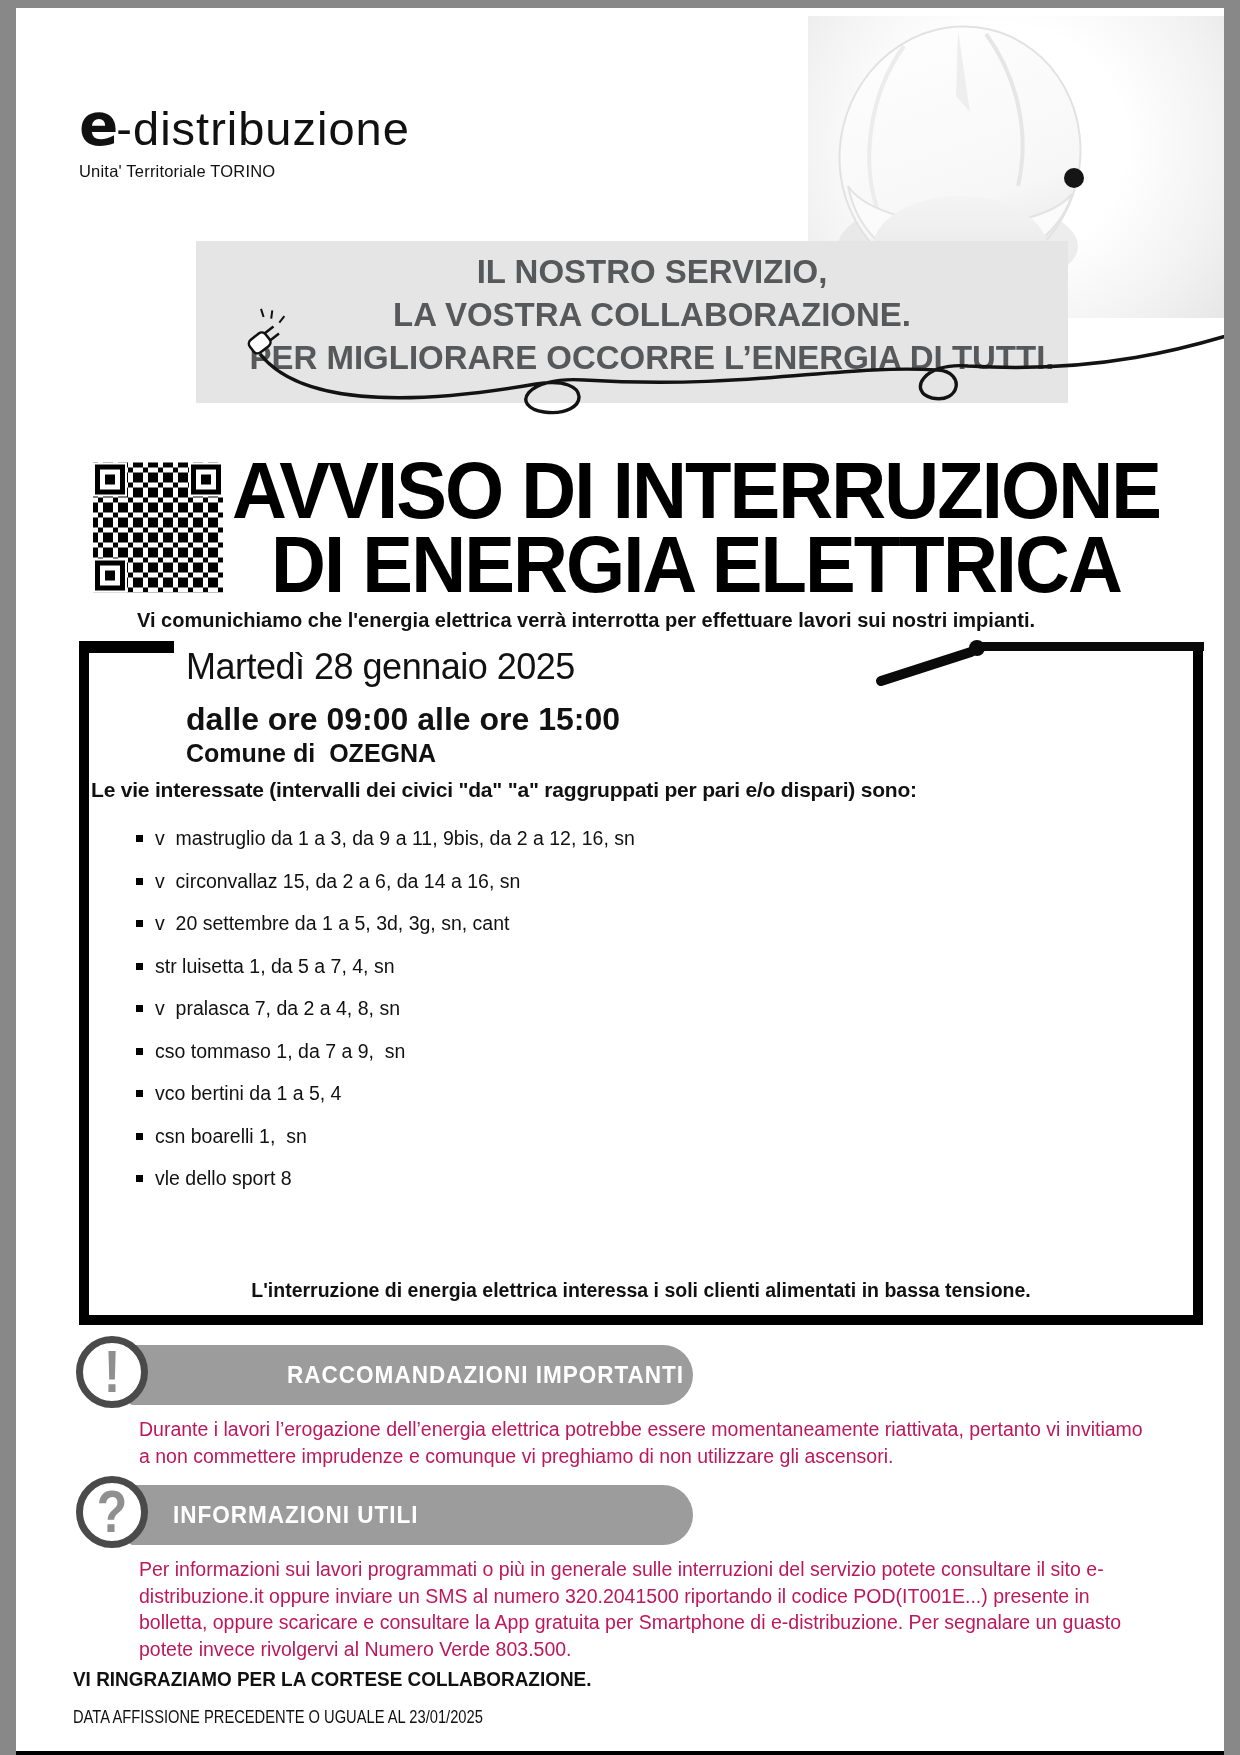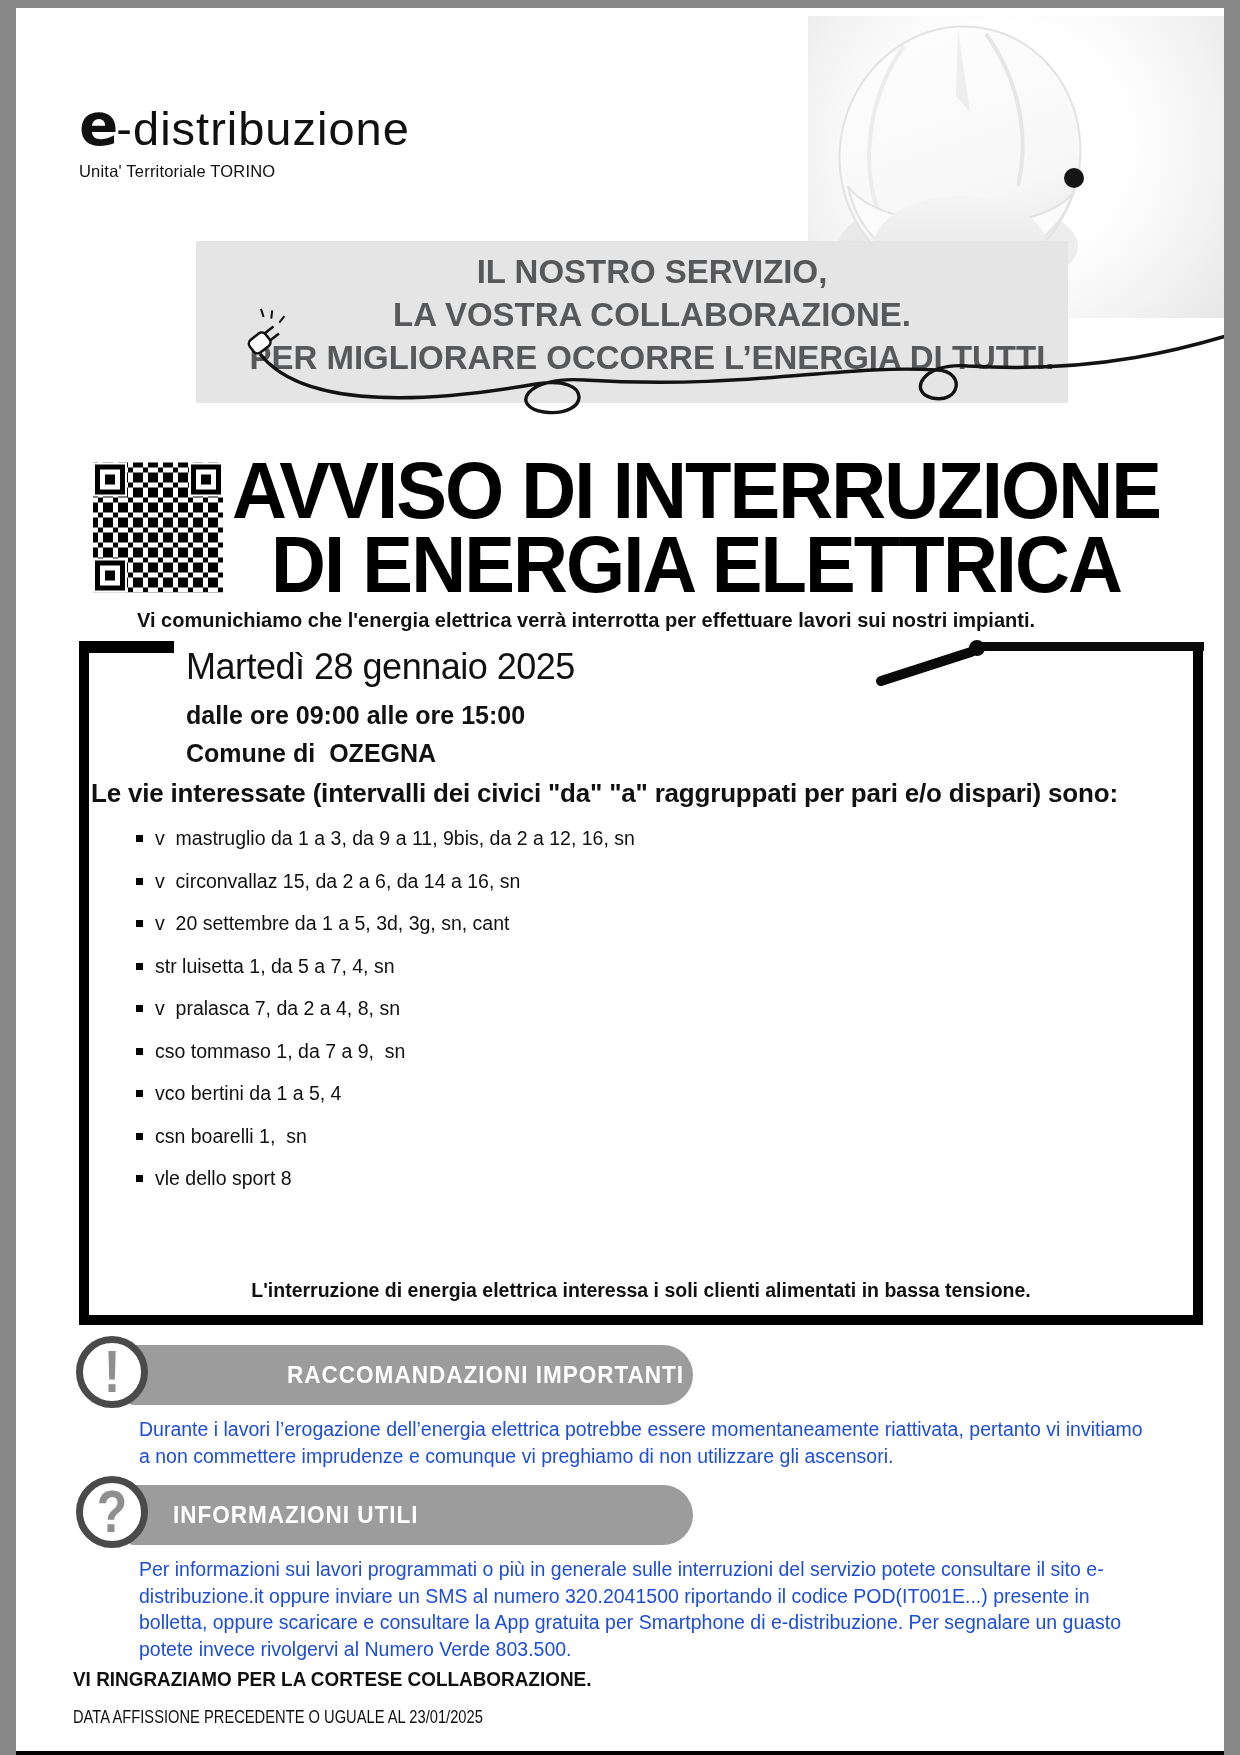--- a/index.html
+++ b/index.html
@@ -51,26 +51,26 @@
   
   .bar{background:#000;}
   .b-left{left:63px;top:633px;width:10px;height:684px;}
   .b-bottom{left:63px;top:1307px;width:1124px;height:10px;}
   .b-right{left:1177px;top:634px;width:10px;height:683px;}
   .b-topleft{left:63px;top:633px;width:95px;height:12px;}
   .pencil{left:770px;top:600px;width:418px;height:80px;}
 
   
   .ev-date{left:170px;top:638px;font-weight:normal;font-size:36px;letter-spacing:-0.5px;}
-  .ev-time{left:170px;top:693px;font-weight:bold;font-size:25px;}
+  .ev-time{left:170px;top:693px;font-weight:bold;font-size:32px;}
   .ev-comune{left:170px;top:731px;font-weight:bold;font-size:25px;}
   .ev-comune .gap{display:inline-block;width:14px;}
 
   
-  .streets-heading{left:75px;top:770px;font-weight:bold;font-size:26px;letter-spacing:-0.2px;}
+  .streets-heading{left:75px;top:770px;font-weight:bold;font-size:21px;letter-spacing:-0.2px;}
   .streets-list{left:120px;top:820px;list-style:none;margin:0;padding:0;}
   .streets-list li{
     position:relative;padding-left:19px;margin-bottom:22.5px;
     font-size:19.5px;line-height:20px;white-space:pre-wrap;
   }
   .streets-list li::before{
     content:"";position:absolute;left:0;top:7px;width:7px;height:7px;background:#000;
   }
   .box-note{left:73px;top:1271px;width:1104px;text-align:center;font-weight:bold;font-size:19.5px;}
 
@@ -85,21 +85,21 @@
   .sec-banner{
     width:565px;height:60px;background:#9c9c9c;border-radius:6px 34px 34px 6px;z-index:1;
     display:flex;align-items:center;
   }
   .sec-banner .label{
     padding-left:46px;color:#ffffff;font-weight:bold;font-size:23px;letter-spacing:1px;
     transform:scaleX(0.98);transform-origin:left;white-space:nowrap;
   }
   .c1{left:60px;top:1328px;} .bn1{left:112px;top:1337px;justify-content:flex-end;}
   .c2{left:60px;top:1468px;} .bn2{left:112px;top:1477px;}
-  .sec-body{width:1012px;font-size:19.5px;line-height:26.5px;color:#1d4ed8;}
+  .sec-body{width:1012px;font-size:19.5px;line-height:26.5px;color:#be185d;}
   .p1{left:123px;top:1408px;}
   .p2{left:123px;top:1548px;}
 
   
   .thanks{left:57px;top:1660px;font-weight:bold;font-size:19.5px;transform:scaleX(0.97);transform-origin:left;white-space:nowrap;}
   .posting{left:57px;top:1699px;font-size:17.5px;transform:scaleX(0.84);transform-origin:left;white-space:nowrap;letter-spacing:0;}
   .bottom-strip{left:0;top:1743px;width:1240px;height:12px;background:#000;}
 </style>
 </head>
 <body>

